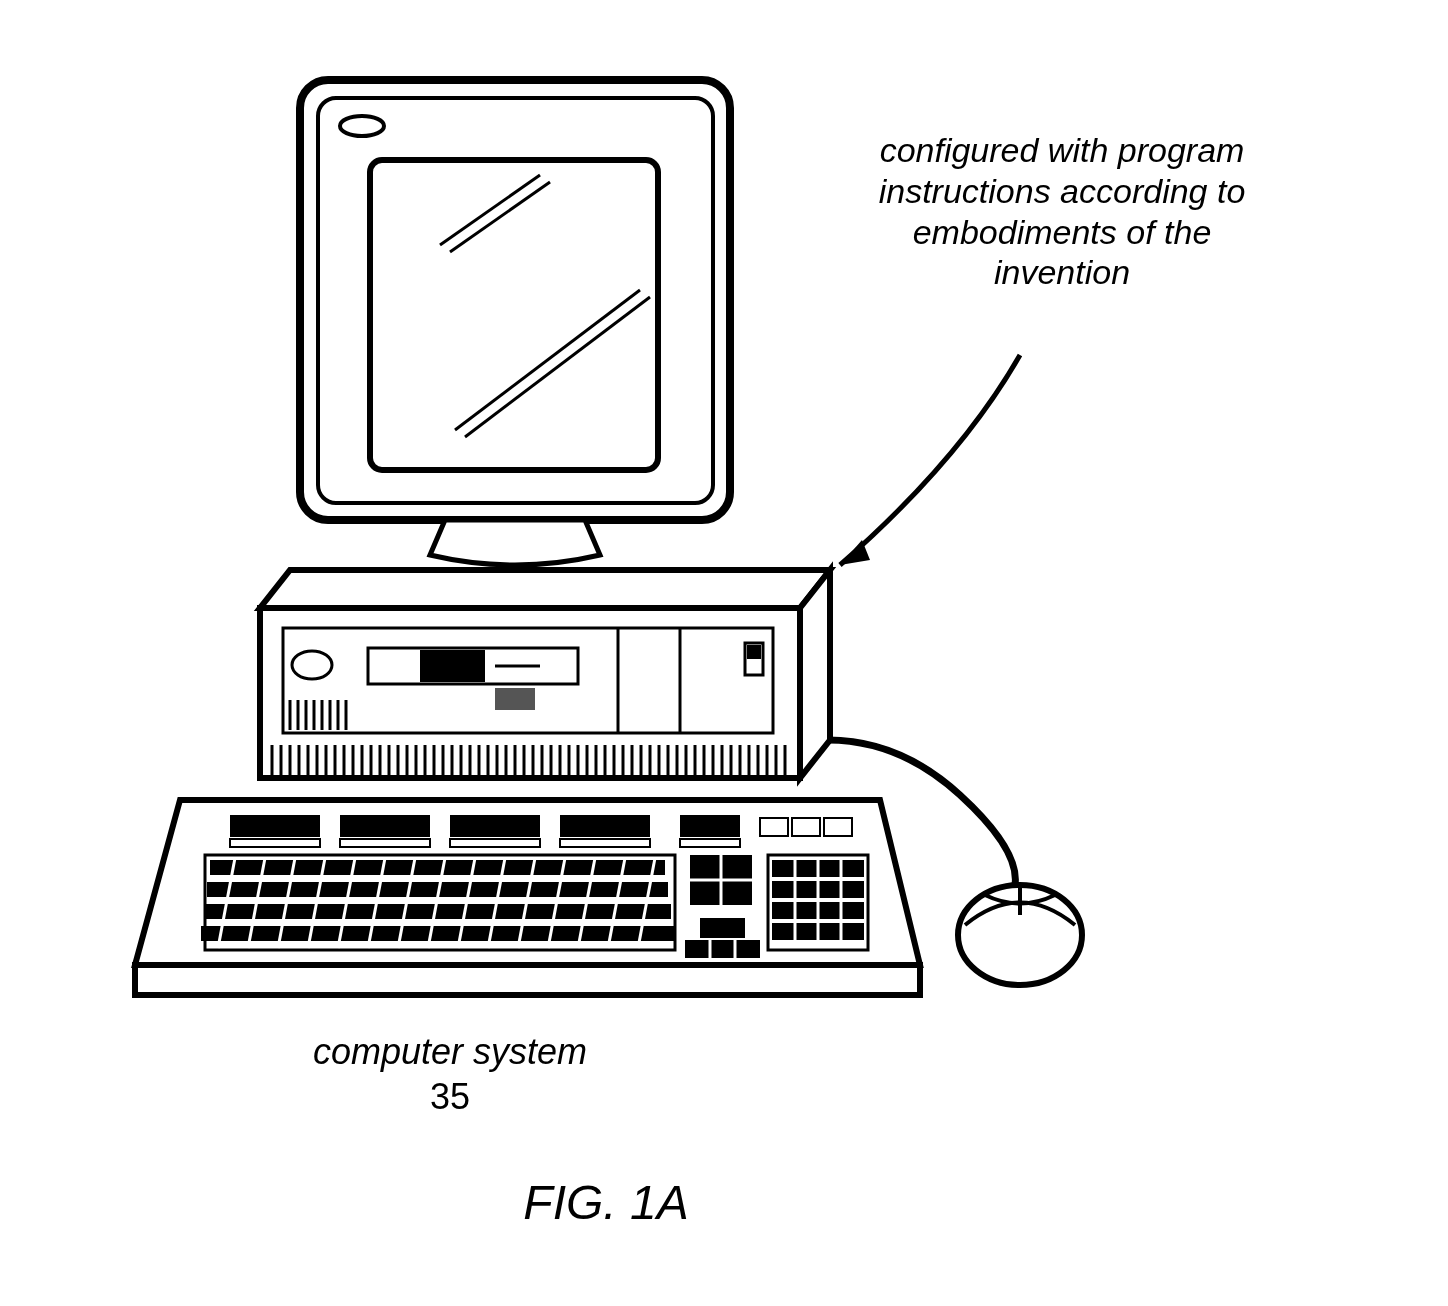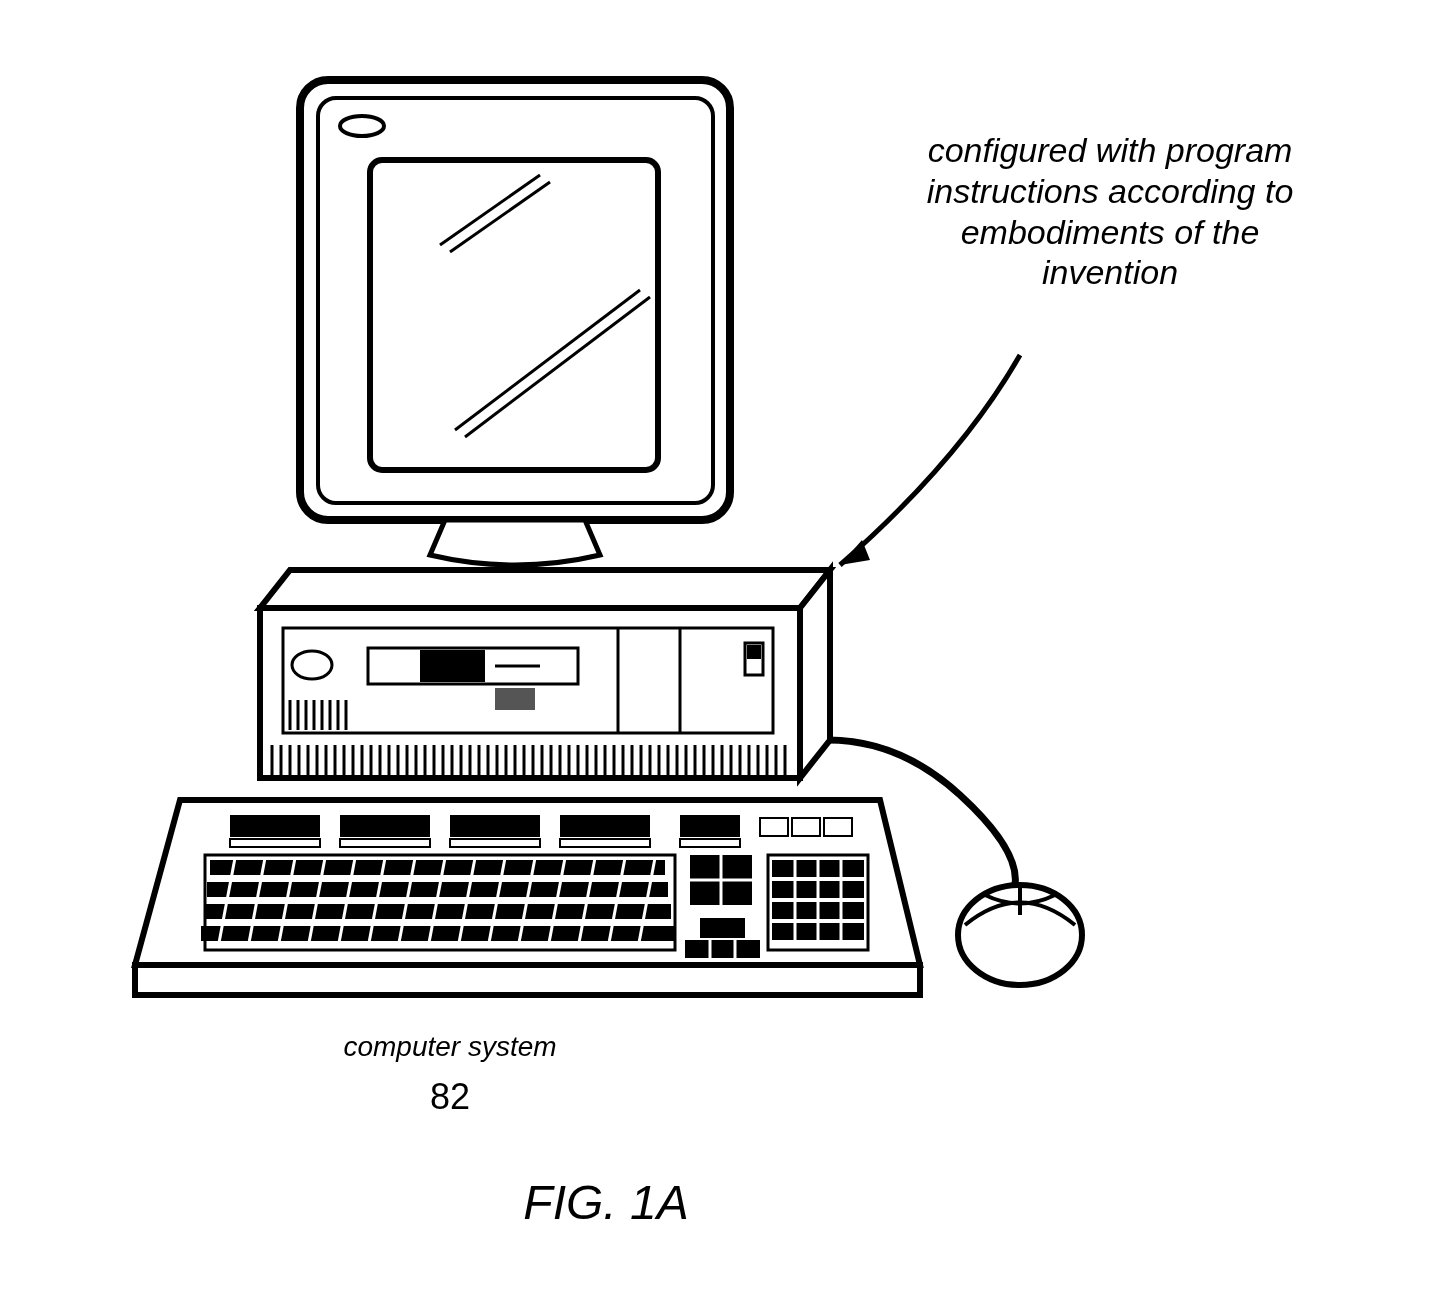--- a/index.html
+++ b/index.html
@@ -18,28 +18,28 @@
     }
     .annotation {
       position: absolute;
       font-style: italic;
       font-size: 34px;
       text-align: center;
       line-height: 1.2;
     }
     .annotation.right {
       top: 130px;
-      left: 900px;
+      left: 852px;
       width: 420px;
     }
     .annotation.bottom-label {
       top: 1030px;
       left: 240px;
       width: 420px;
-      font-size: 28px;
+      font-size: 36px;
     }
     .annotation.ref-num {
       top: 1075px;
       left: 240px;
       width: 420px;
       font-size: 36px;
       font-style: normal;
     }
     .fig-title {
       position: absolute;
@@ -243,14 +243,14 @@
   <path d="M 965 925 Q 1020 880 1075 925" fill="none" stroke="#000" stroke-width="4"></path>
   <path d="M 985 895 Q 1020 912 1055 895" fill="none" stroke="#000" stroke-width="4"></path>
   <line x1="1020" y1="888" x2="1020" y2="915" stroke="#000" stroke-width="4"></line>
 
   <path d="M 1020 355 Q 960 460 840 565" fill="none" stroke="#000" stroke-width="5"></path>
   <polygon points="840,565 862,540 870,560" fill="#000"></polygon>
 </svg>
 
 <div class="annotation right">configured with program instructions according to embodiments of the invention</div>
 <div class="annotation bottom-label">computer system</div>
-<div class="annotation ref-num">82</div>
+<div class="annotation ref-num">35</div>
 <div class="fig-title">FIG. 1A</div>
 
 </body></html>

